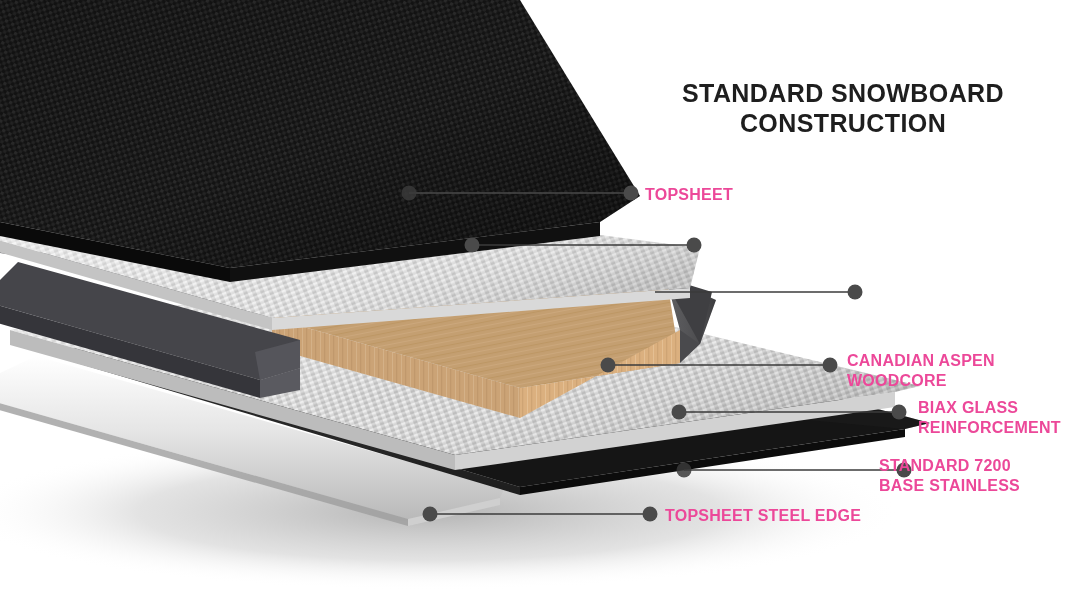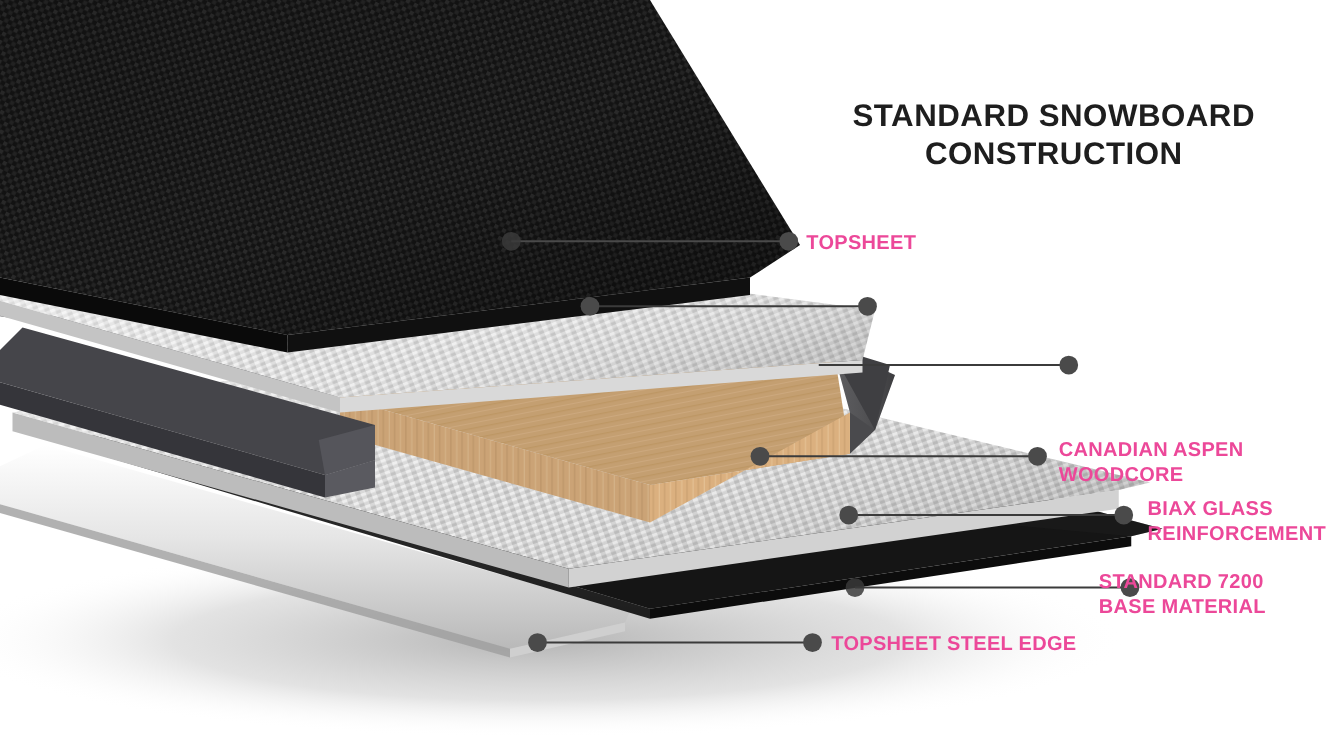--- a/index.html
+++ b/index.html
@@ -219,20 +219,20 @@
     <span class="l2">WOODCORE</span>
   </div>
 
   <div class="callout" style="left:918px; top:398px;">
     <span>BIAX GLASS</span>
     <span class="l2">REINFORCEMENT</span>
   </div>
 
   <div class="callout" style="left:879px; top:456px;">
     <span>STANDARD 7200</span>
-    <span class="l2">BASE MATERIAL</span>
+    <span class="l2">BASE STAINLESS</span>
   </div>
 
   <div class="callout" style="left:665px; top:506px;">
     <span>TOPSHEET STEEL EDGE</span>
   </div>
 
 </div>
 
 </body></html>

